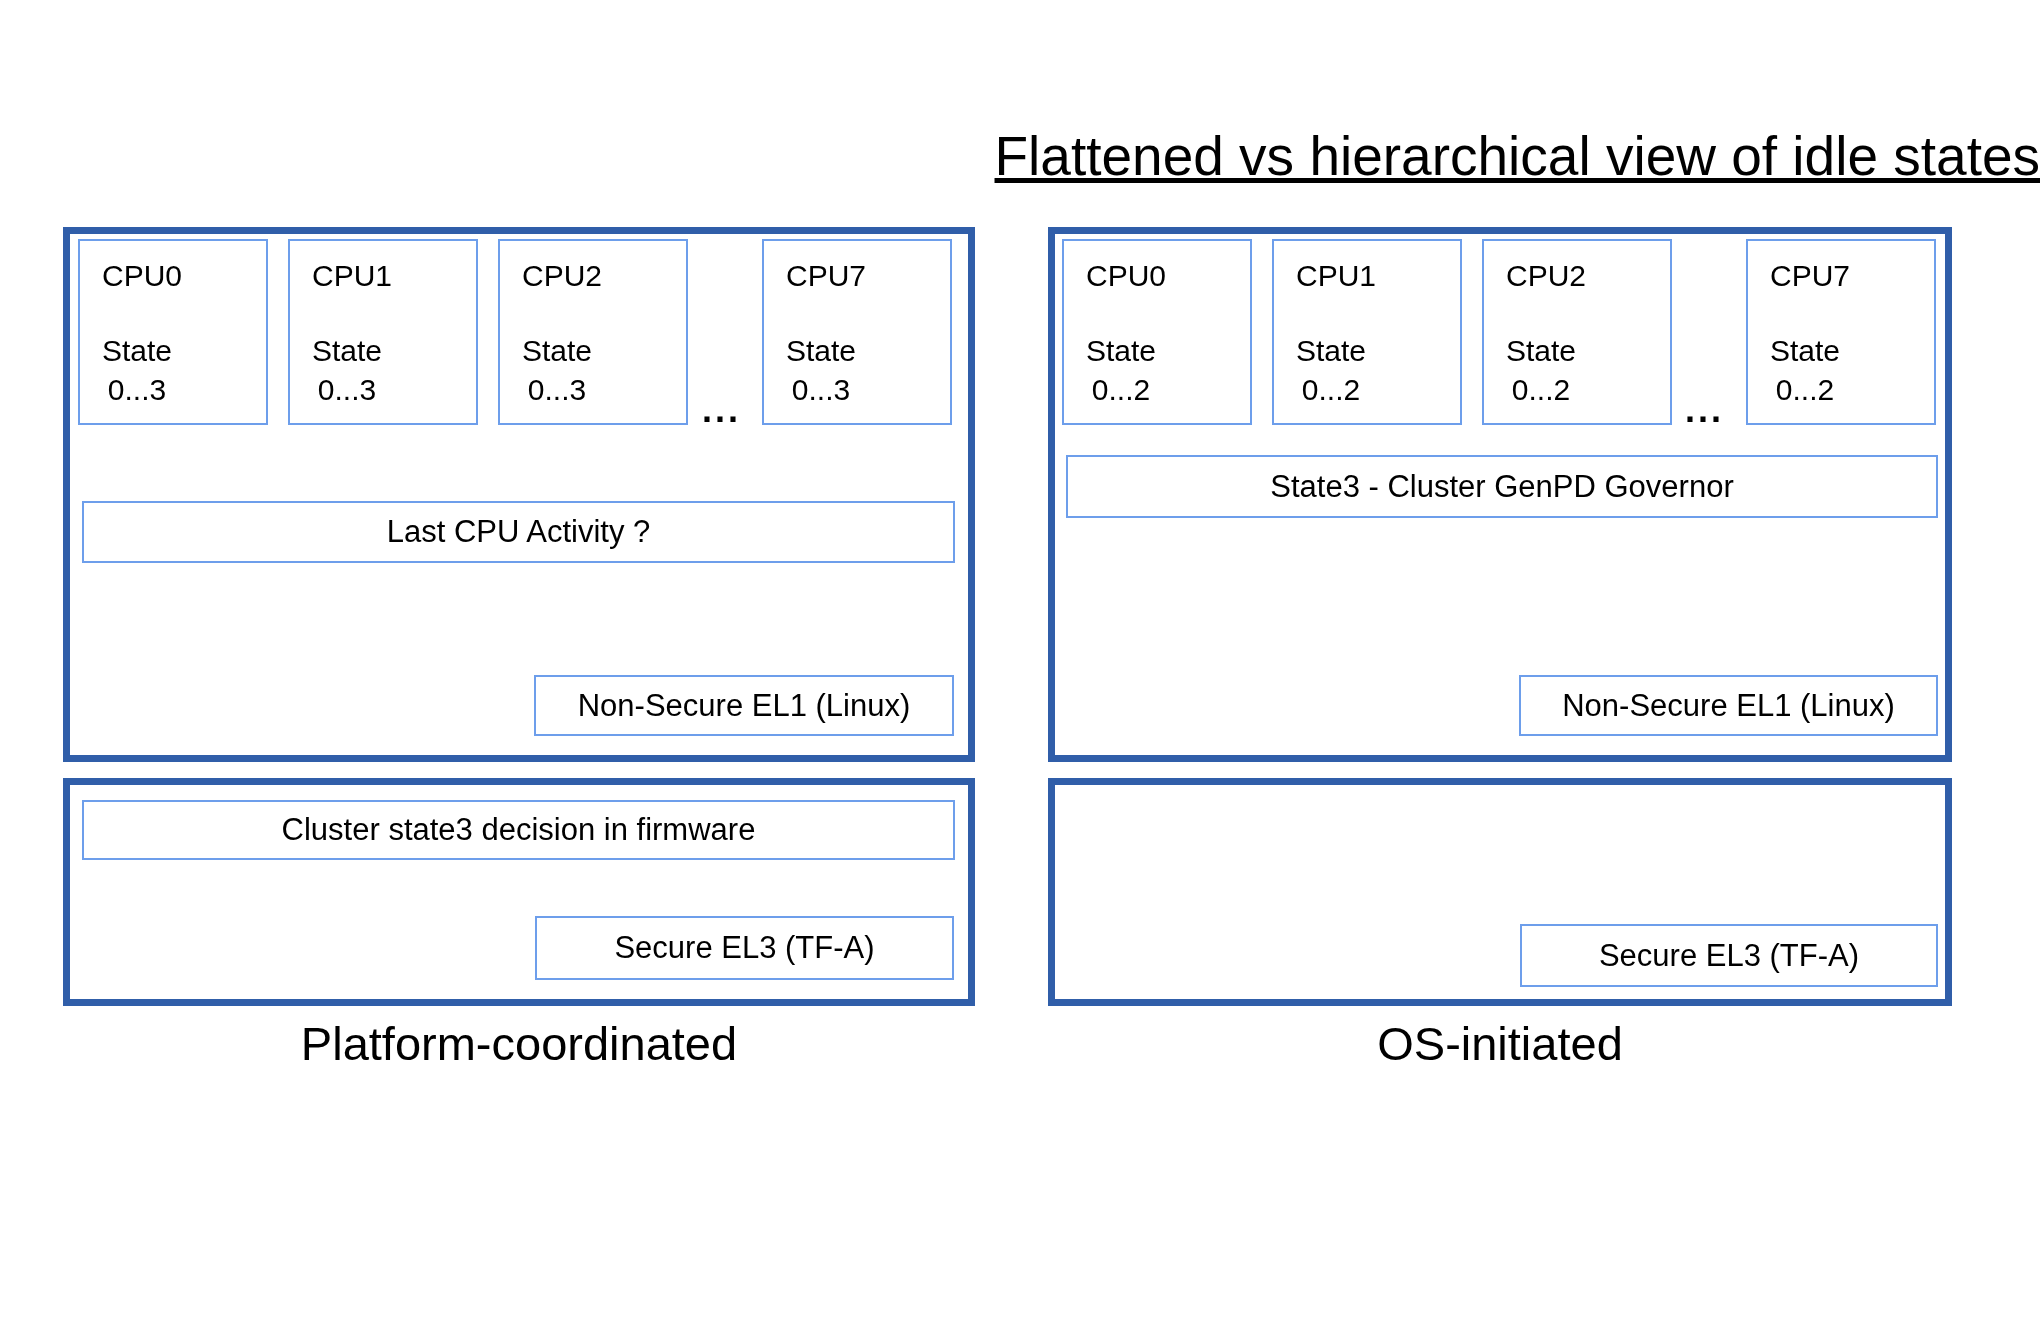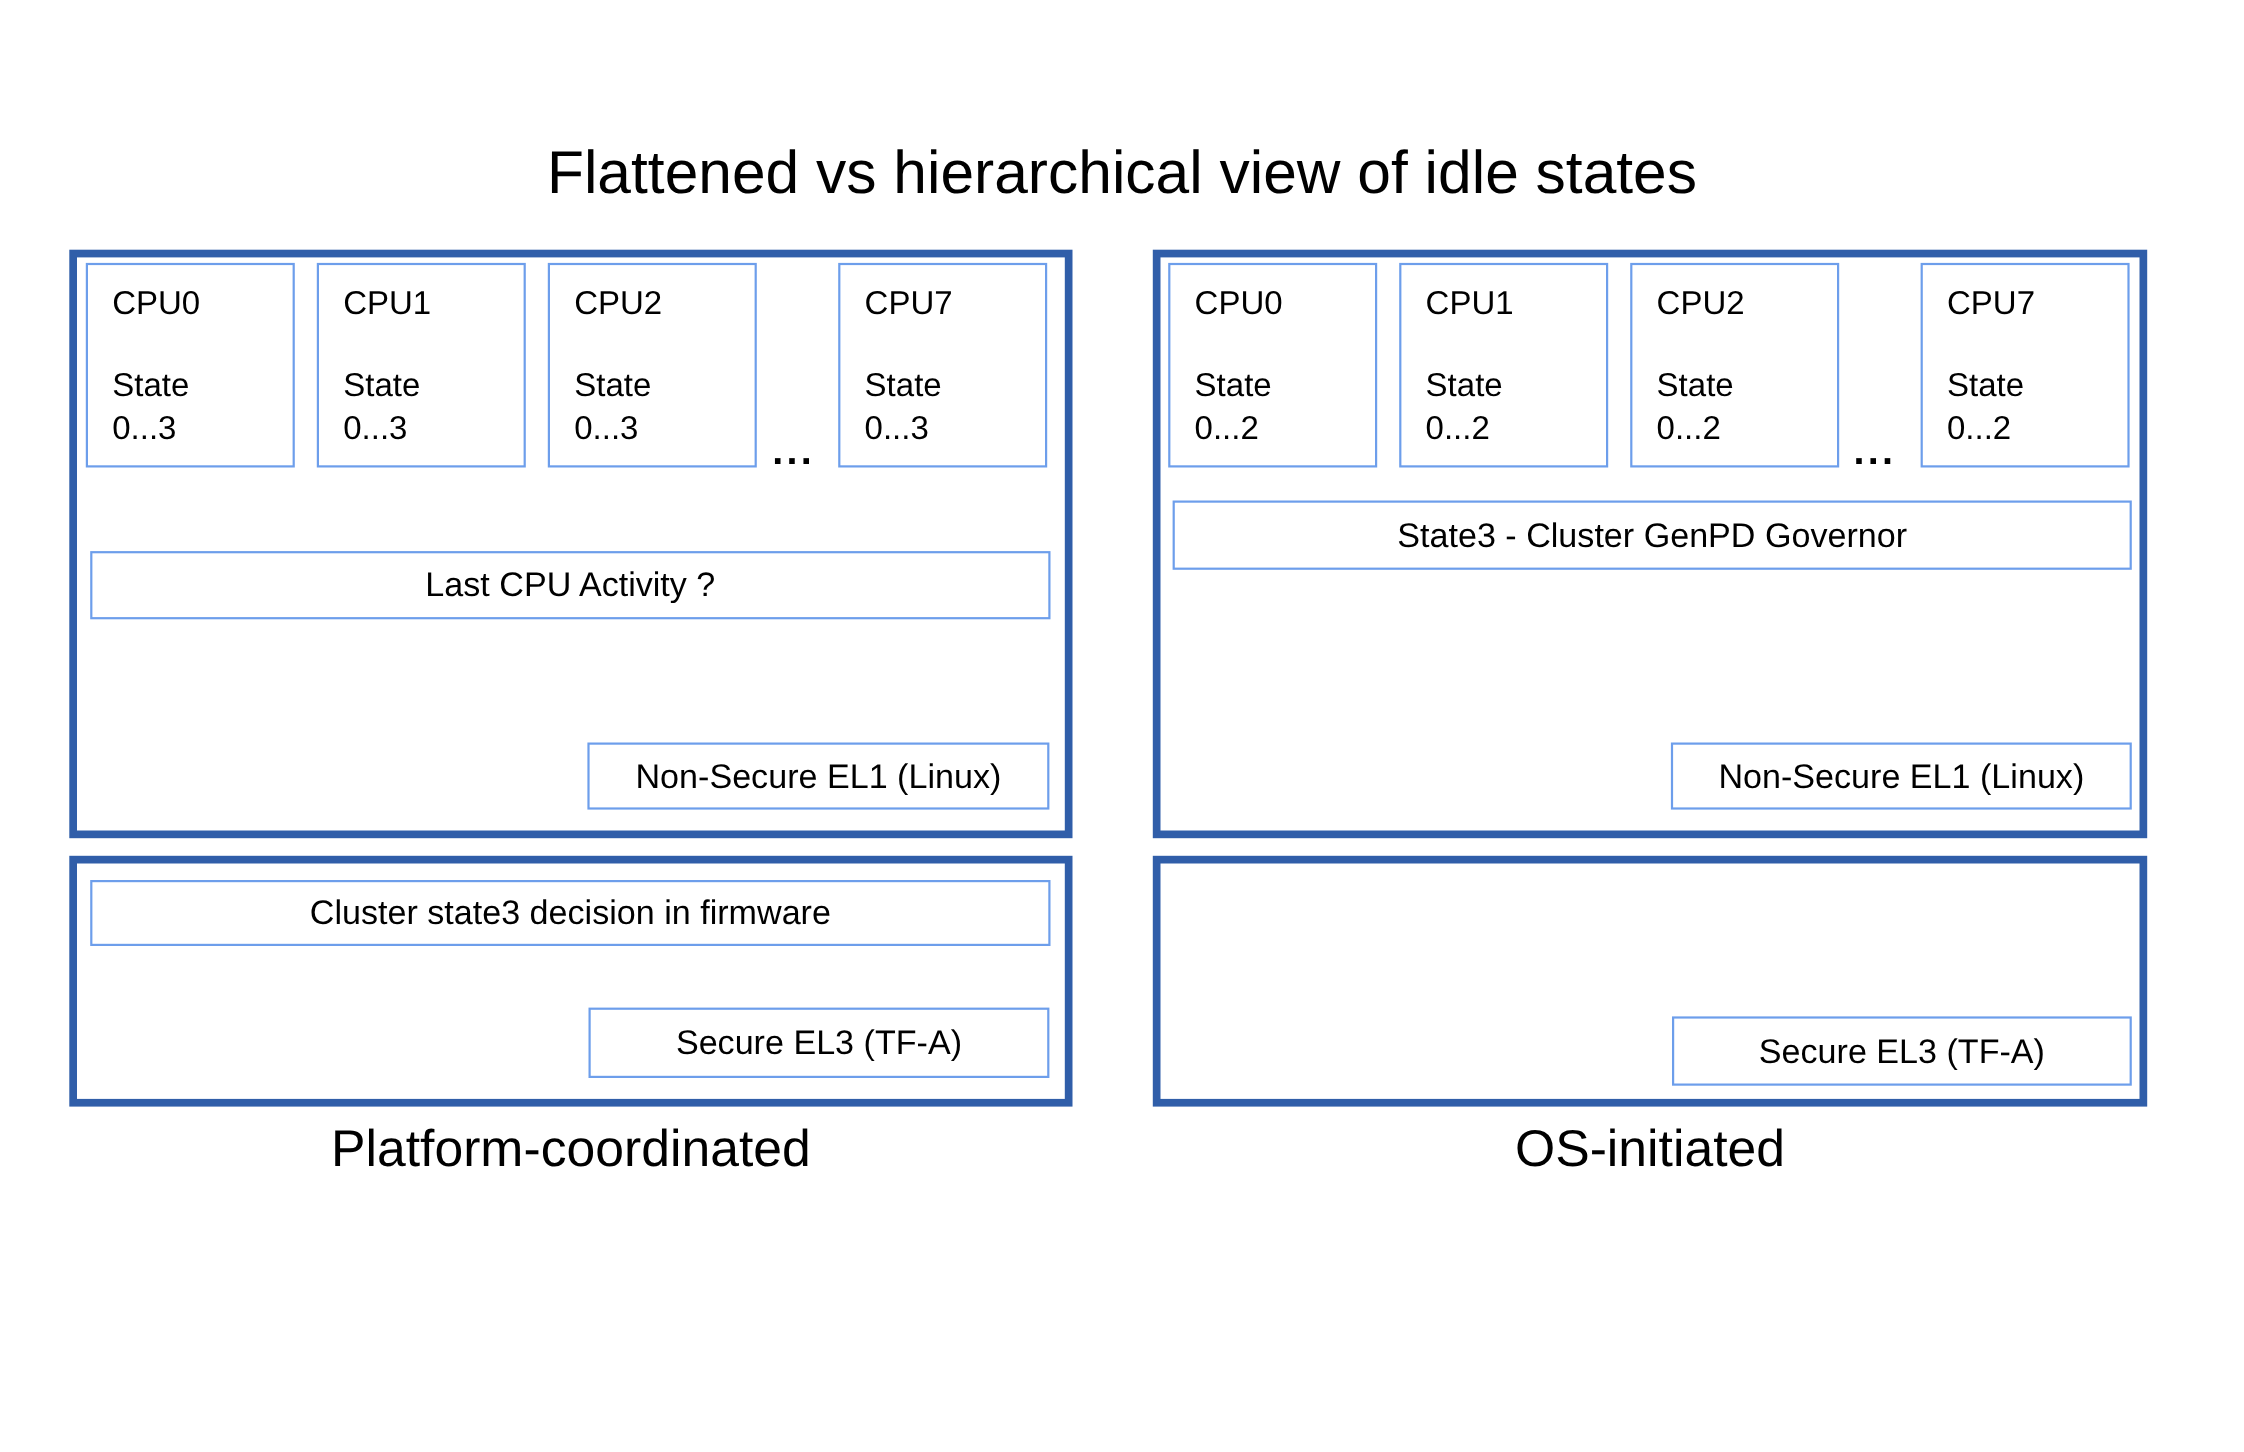--- a/index.html
+++ b/index.html
@@ -1,34 +1,35 @@
 <!DOCTYPE html>
 <html><head>
 <meta charset="utf-8">
 <style>
   html,body{margin:0;padding:0;background:#ffffff;}
   .canvas{
     position:relative;width:2040px;height:1320px;background:#ffffff;
     font-family:"Liberation Sans",sans-serif;color:#000;overflow:hidden;
   }
   .title{
-    position:absolute;top:126px;left:0;width:100%;text-align:center;
-    font-size:55px;line-height:60px;
+    position:absolute;top:126px;left:0;width:100%;text-align:right;
+    font-size:55px;line-height:60px;text-decoration:underline;
   }
   .panel{
     position:absolute;border:7px solid #305EA9;background:#ffffff;
     box-sizing:border-box;
   }
   .p-a{left:63px;top:227px;width:912px;height:535px;}
   .p-b{left:63px;top:778px;width:912px;height:228px;}
   .p-c{left:1048px;top:227px;width:904px;height:535px;}
   .p-d{left:1048px;top:778px;width:904px;height:228px;}
   .ibox{
     position:absolute;border:2px solid #6D9EEB;background:#ffffff;
     box-sizing:border-box;
+    text-align:center;
   }
   .cpu{width:190px;height:186px;top:5px;}
   .cpu-name{position:absolute;top:18px;left:22px;font-size:30px;}
   .cpu-state{position:absolute;bottom:14px;left:22px;font-size:30px;line-height:39px;}
   .wbox{
     display:flex;align-items:center;justify-content:center;
     font-size:31px;white-space:nowrap;
   }
   .dots{
     position:absolute;font-size:36px;font-weight:bold;letter-spacing:3px;

